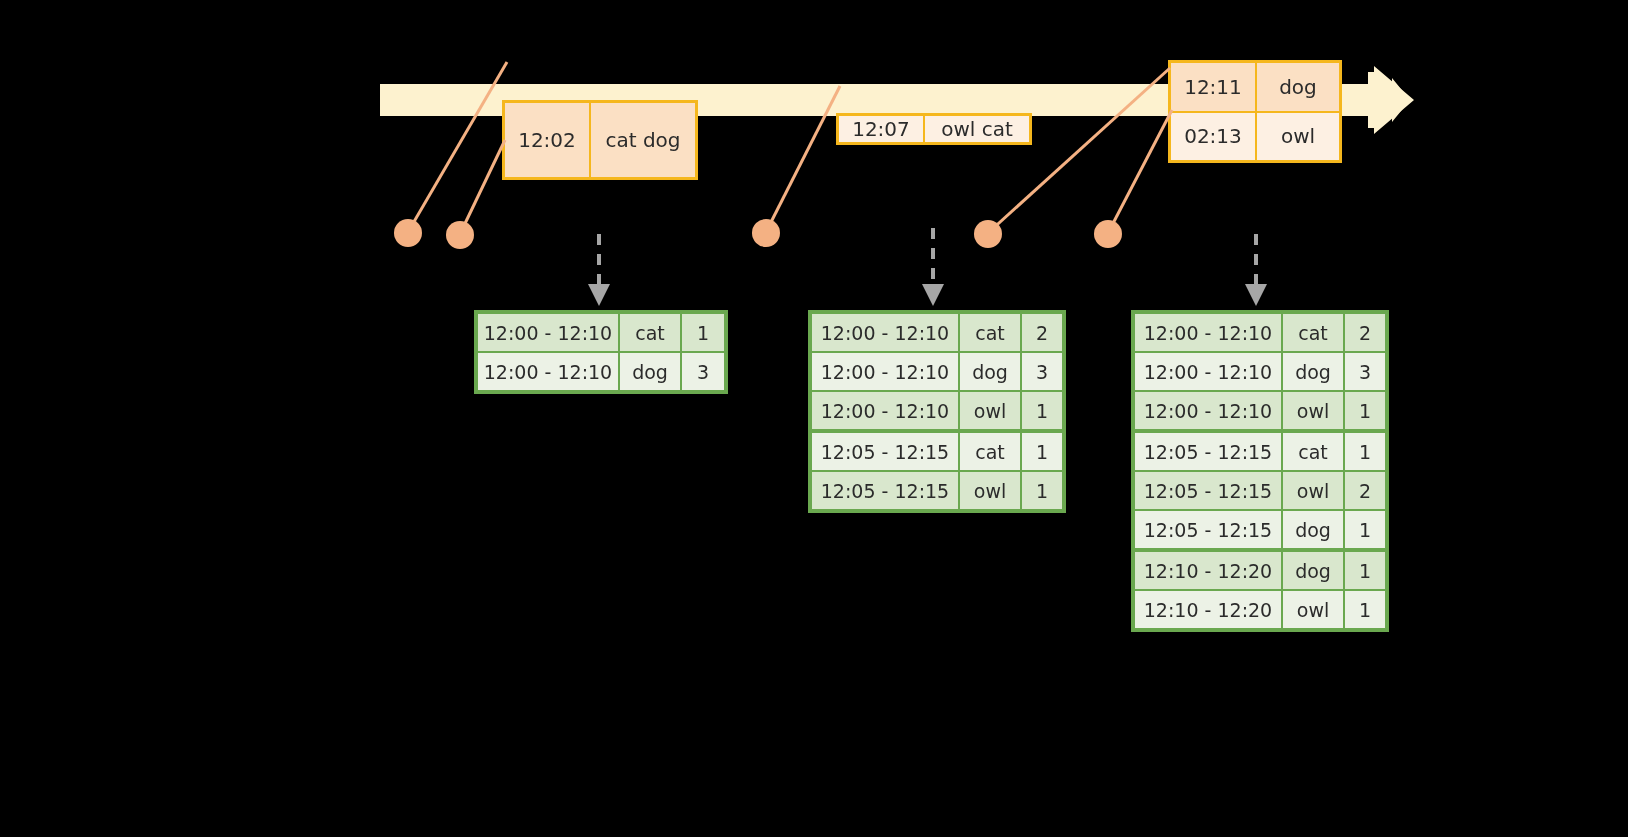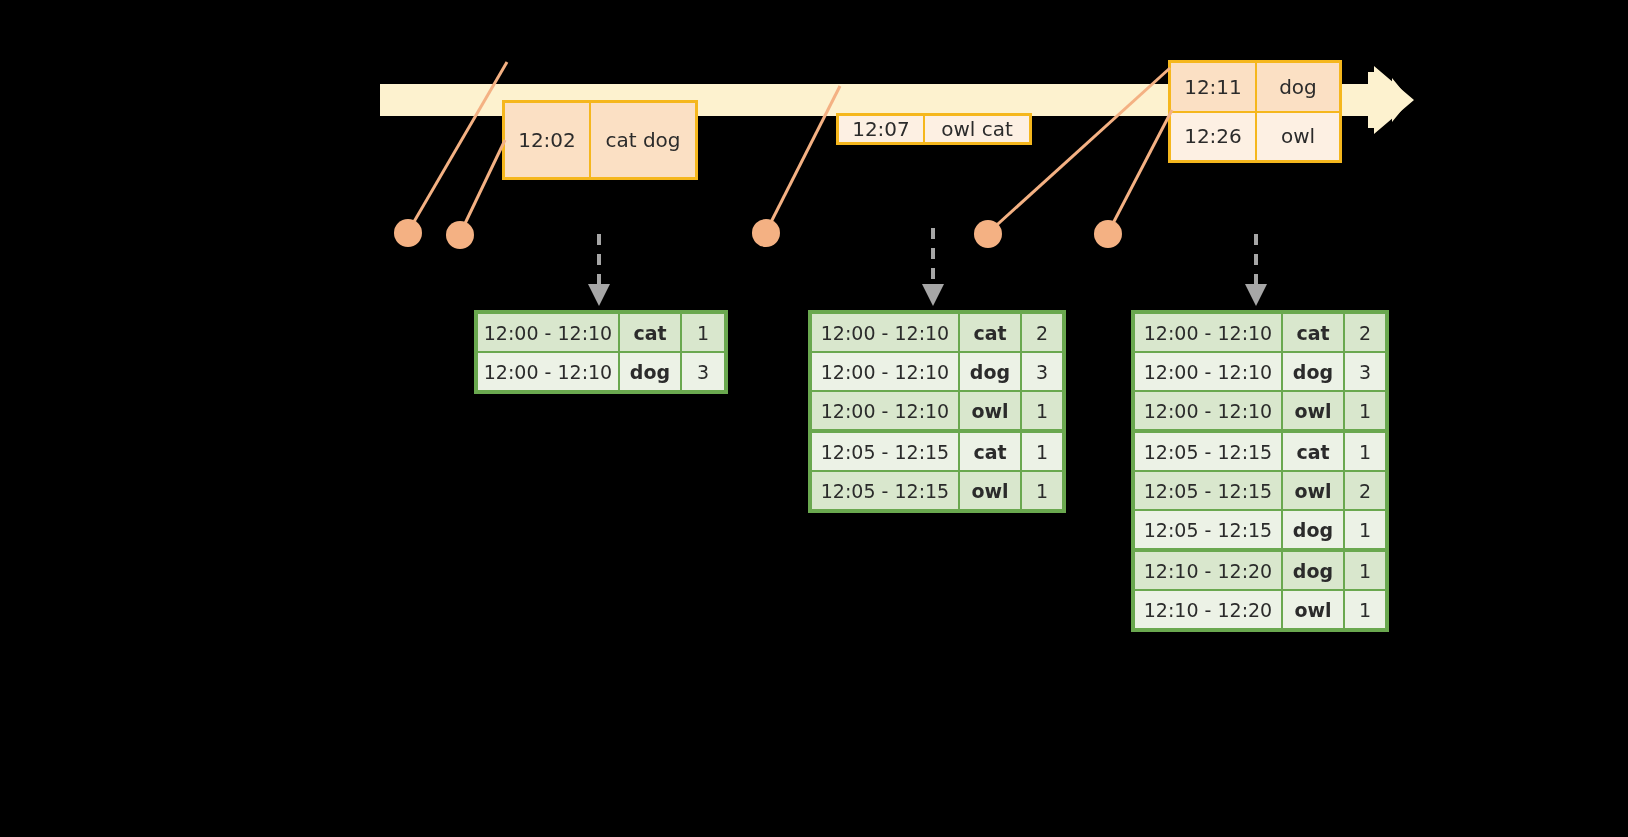--- a/index.html
+++ b/index.html
@@ -33,21 +33,21 @@
   .gcell{display:flex;align-items:center;justify-content:center;
          font-size:19px;color:#2b2b2b;box-sizing:border-box;
          border-right:2px solid #6aa84f;white-space:nowrap;height:37px;}
   .gcell:last-child{border-right:none;}
   .grow{border-bottom:2px solid #6aa84f;}
   .grow:last-child{border-bottom:none;}
   .grow.sep{border-bottom:4px solid #6aa84f;}
   .grow.dark .gcell{background:#d9e7cd;}
   .grow.light .gcell{background:#ecf2e6;}
   .c-win{width:148px;}
-  .c-word{width:62px;font-weight:bold;}
+  .c-word{width:62px;}
   .c-cnt{width:40px;}
   .t1 .c-win{width:142px;}
   .t1 .c-word{width:62px;}
   .t1 .c-cnt{width:42px;}
 </style>
 </head>
 <body>
 
 <div id="stage">
 
@@ -72,21 +72,21 @@
       <div class="evt-cell" style="flex:1">owl cat</div>
     </div>
   </div>
 
   <div class="evt" style="left:1168px;top:60px;width:174px;height:103px;">
     <div class="evt-row dark">
       <div class="evt-cell evt-time">12:11</div>
       <div class="evt-cell" style="flex:1">dog</div>
     </div>
     <div class="evt-row light">
-      <div class="evt-cell evt-time">12:26</div>
+      <div class="evt-cell evt-time">02:13</div>
       <div class="evt-cell" style="flex:1">owl</div>
     </div>
   </div>
 
   <svg class="conn" style="left:0;top:0;width:1628px;height:837px;">
     <line x1="408" y1="232" x2="507" y2="62" stroke="#f4b183" stroke-width="3"></line>
     <line x1="460" y1="234" x2="505" y2="140" stroke="#f4b183" stroke-width="3"></line>
     <line x1="766" y1="232" x2="840" y2="86" stroke="#f4b183" stroke-width="3"></line>
     <line x1="988" y1="233" x2="1170" y2="68" stroke="#f4b183" stroke-width="3"></line>
     <line x1="1108" y1="233" x2="1172" y2="110" stroke="#f4b183" stroke-width="3"></line>

